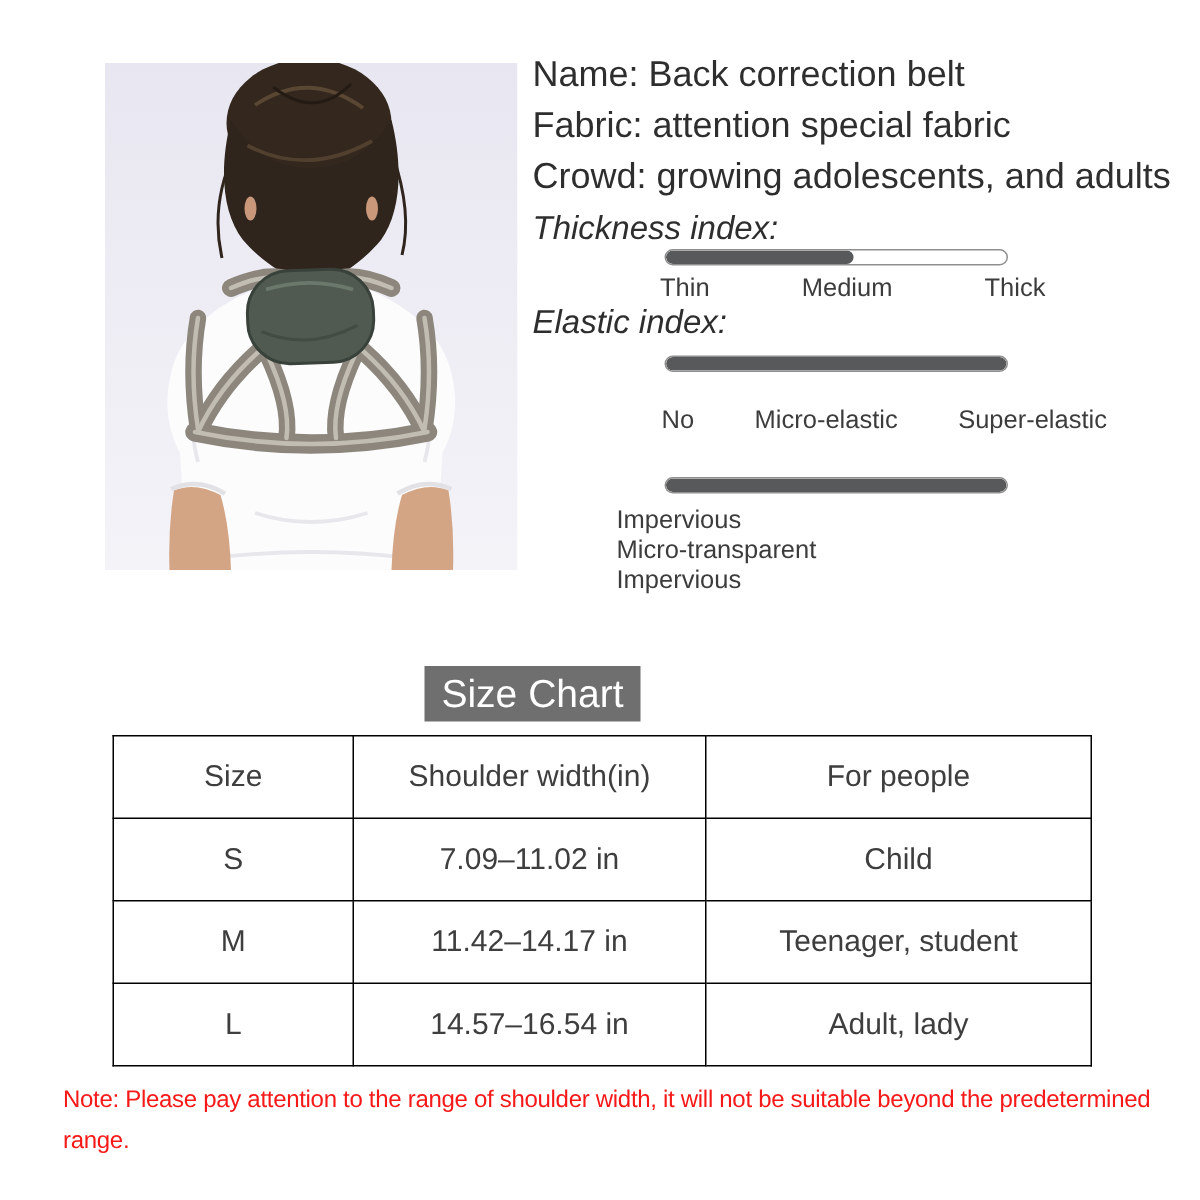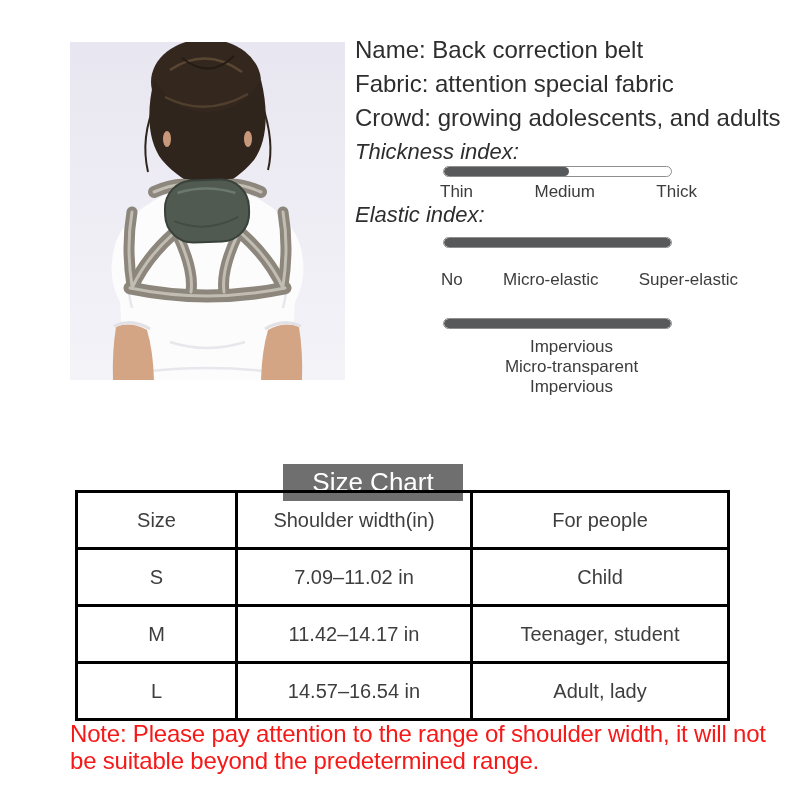--- a/index.html
+++ b/index.html
@@ -12,32 +12,32 @@
   .spec{position:absolute;left:355px;font-size:24px;color:#2e2e2e;white-space:nowrap;}
   #spec0{top:36px}#spec1{top:70px}#spec2{top:104px}
 
   .ix-title{position:absolute;left:355px;font-size:22px;color:#2e2e2e;white-space:nowrap;font-style:italic;}
   #ixt0{top:139px}#ixt1{top:202px}#ixt2{top:285px}
 
   .bar{position:absolute;left:443px;width:229px;height:11px;background:#ffffff;border:1px solid #8f8f8f;border-radius:6px;box-sizing:border-box;overflow:hidden;}
   #bar0{top:166px}#bar1{top:237px}#bar2{top:318px}
   .bar-fill{height:100%;background:#58595b;border-radius:5px;}
 
-  .ix-labels{position:absolute;display:flex;justify-content:space-between;font-size:17px;color:#3c3c3c;align-items:center;}
+  .ix-labels{position:absolute;display:flex;justify-content:space-between;font-size:17px;color:#3c3c3c;}
   #lab0{left:440px;top:182px;width:257px;}
   #lab1{left:441px;top:270px;width:297px;}
   #lab2{left:411px;top:337px;width:321px;flex-direction:column;}
   .ix-labels span{white-space:nowrap;}
 
-  .size-chart-title{position:absolute;left:283px;top:444px;width:180px;height:37px;background:#6f6f6f;color:#ffffff;font-size:26px;line-height:37px;text-align:center;margin-top:20px;}
+  .size-chart-title{position:absolute;left:283px;top:444px;width:144px;height:37px;background:#6f6f6f;color:#ffffff;font-size:26px;line-height:37px;text-align:center;}
 
   table.size-chart{position:absolute;left:75px;top:490px;width:652px;border-collapse:collapse;table-layout:fixed;}
-  table.size-chart th,table.size-chart td{border:3px solid #000000;height:54px;text-align:center;vertical-align:middle;font-size:20px;font-weight:400;color:#3e3e3e;padding:0;white-space:nowrap;}
+  table.size-chart th,table.size-chart td{border:1px solid #000000;height:54px;text-align:center;vertical-align:middle;font-size:20px;font-weight:400;color:#3e3e3e;padding:0;white-space:nowrap;}
 
-  .note{position:absolute;left:42px;top:720px;width:726px;font-size:24px;line-height:27px;color:#f71818;letter-spacing:-0.2px;margin-left:28px;}
+  .note{position:absolute;left:42px;top:720px;width:726px;font-size:16px;line-height:27px;color:#f71818;letter-spacing:-0.2px;}
 </style>
 </head>
 <body>
 
 <div class="page">
 
   <div class="photo">
     <svg viewBox="0 0 275 338" role="img" aria-label="Child wearing back correction belt, rear view">
       <defs>
         <linearGradient id="bgGrad" x1="0" y1="0" x2="0" y2="1">

